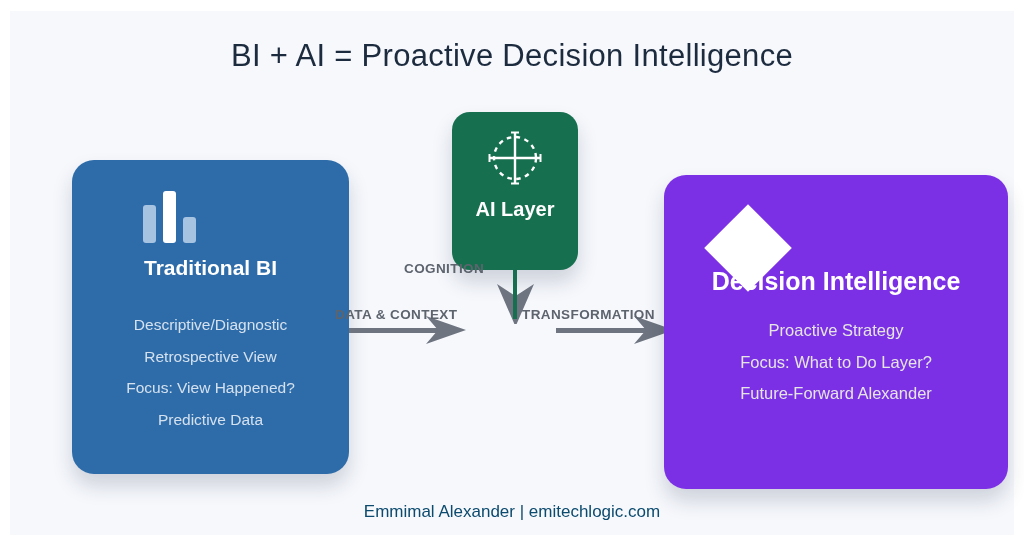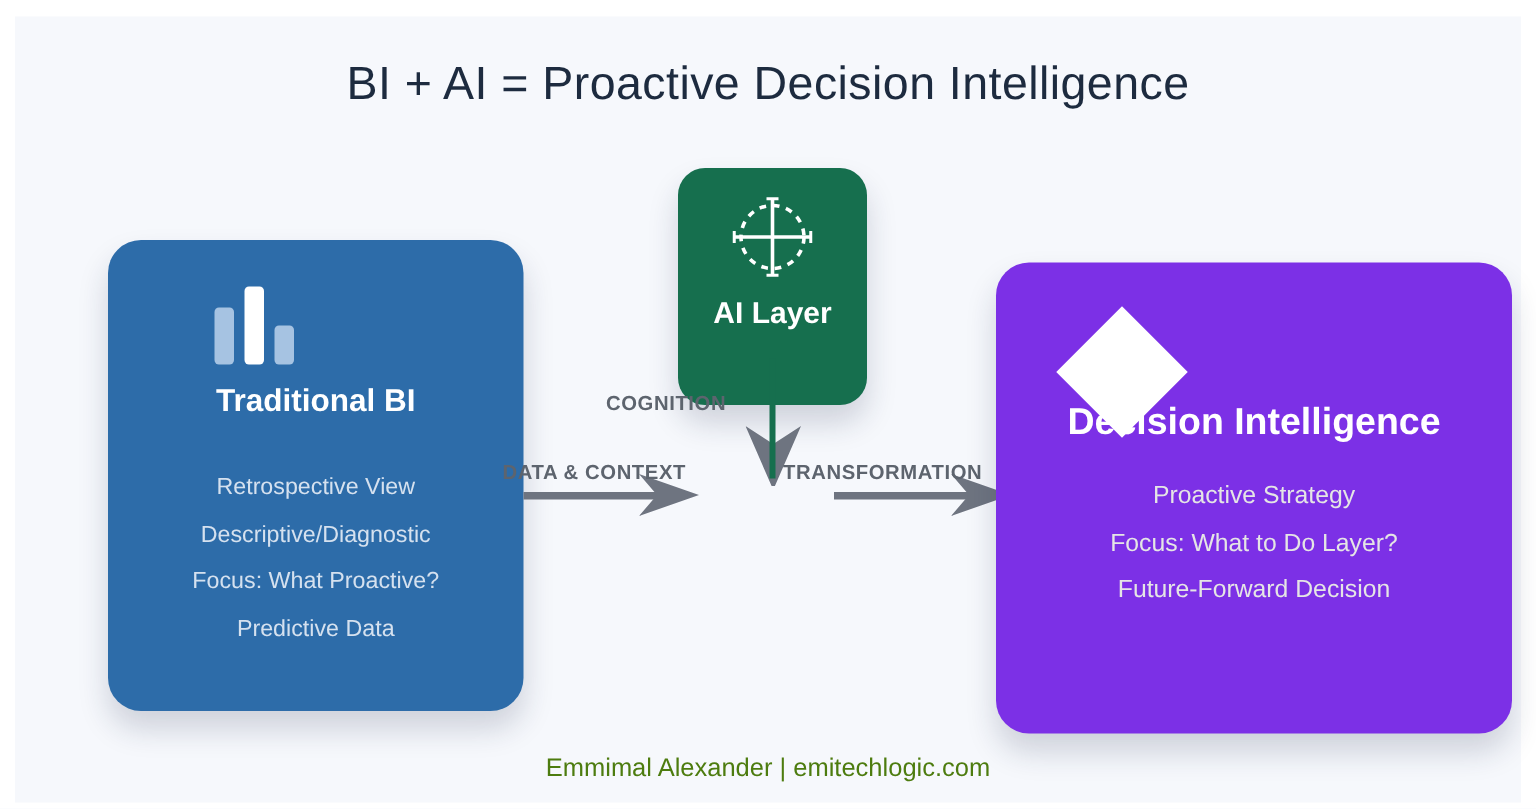--- a/index.html
+++ b/index.html
@@ -139,41 +139,41 @@
     width: 37px; height: 40px;
     background: #6e7480;
     clip-path: polygon(0 0, 50% 30%, 100% 0, 53% 100%, 47% 100%);
     z-index: 2;
   }
   .footer {
     position: absolute;
     left: 0; top: 491px; width: 1004px;
     text-align: center;
     font-size: 17px;
-    color: #4d7c0f;
+    color: #0c4a6e;
   }
 </style>
 </head>
 <body>
 
 <div class="panel">
 
   <div class="page-title">BI + AI = Proactive Decision Intelligence</div>
 
   <div class="card card-blue">
     <div class="bar-icon">
       <span class="b1"></span>
       <span class="b2"></span>
       <span class="b3"></span>
     </div>
     <div class="card-title">Traditional BI</div>
     <ul class="card-list">
+      <li>Descriptive/Diagnostic</li>
       <li>Retrospective View</li>
-      <li>Descriptive/Diagnostic</li>
-      <li>Focus: What Proactive?</li>
+      <li>Focus: View Happened?</li>
       <li>Predictive Data</li>
     </ul>
   </div>
 
   <div class="card card-green">
     <svg class="crosshair" viewBox="0 0 56 56">
       <circle cx="28" cy="28" r="21" fill="none" stroke="#ffffff" stroke-width="2.4" stroke-dasharray="4.5 4.5"></circle>
       <line x1="28" y1="2" x2="28" y2="54" stroke="#ffffff" stroke-width="2.4"></line>
       <line x1="2" y1="28" x2="54" y2="28" stroke="#ffffff" stroke-width="2.4"></line>
       <line x1="24" y1="2.5" x2="32" y2="2.5" stroke="#ffffff" stroke-width="2"></line>
@@ -183,21 +183,21 @@
     </svg>
     <div class="card-title">AI Layer</div>
   </div>
 
   <div class="card card-purple">
     <div class="diamond"></div>
     <div class="card-title">Decision Intelligence</div>
     <ul class="card-list">
       <li>Proactive Strategy</li>
       <li>Focus: What to Do Layer?</li>
-      <li>Future-Forward Decision</li>
+      <li>Future-Forward Alexander</li>
     </ul>
   </div>
 
   <div class="arrow-shaft-h shaft-left"></div>
   <div class="arrow-head-right head-left"></div>
   <span class="arrow-label label-data">DATA &amp; CONTEXT</span>
 
   <div class="v-head"></div>
   <div class="v-stem"></div>
   <span class="arrow-label label-cognition">COGNITION</span>

